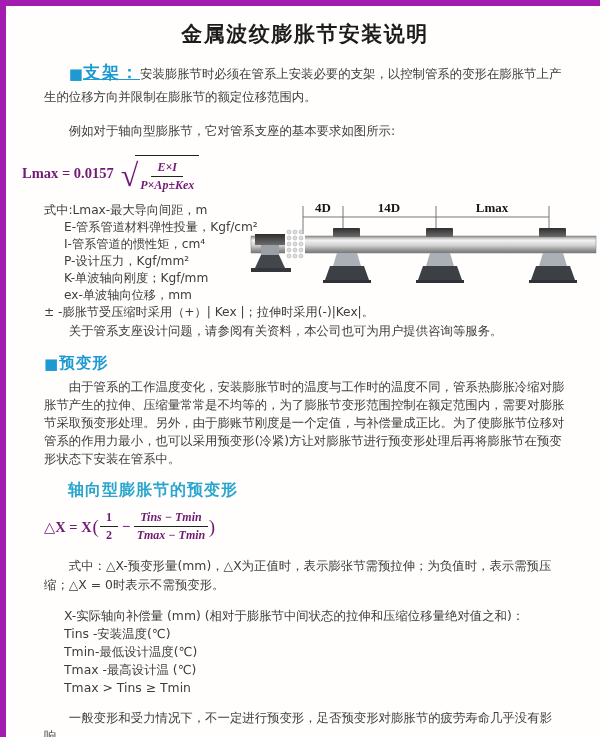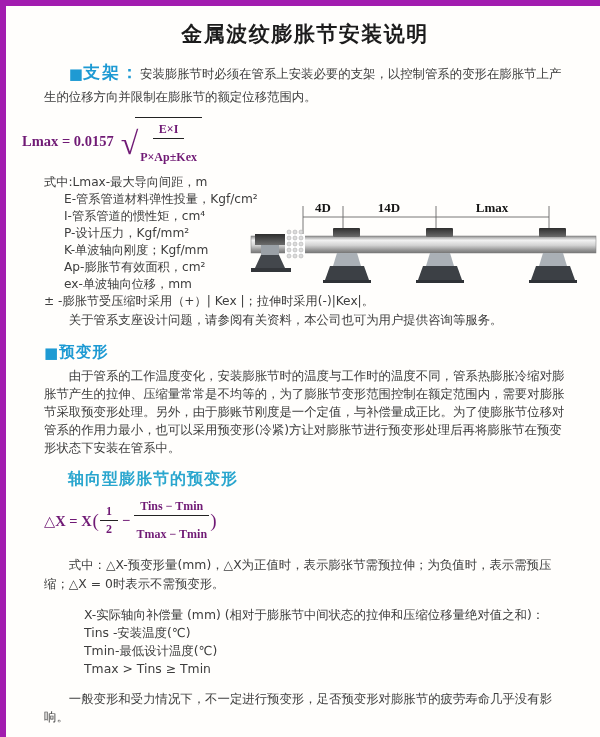--- a/index.html
+++ b/index.html
@@ -16,34 +16,34 @@
   }
   .title{
     text-align:center;padding-top:14px;
     font-size:21px;font-weight:bold;color:#1c1c1c;letter-spacing:1.5px;
   }
   .content{padding:0 34px 0 38px;font-size:12.4px;color:#3d3d3d;}
 
   
   .sec1-para{margin:13px 0 0;line-height:22.5px;text-indent:2em;}
   .sec-marker{color:#1e9ad3;font-size:15px;vertical-align:-1px;}
-  .sec-head-inline{color:#1e9ad3;font-size:17px;font-weight:bold;letter-spacing:2px;}
+  .sec-head-inline{color:#1e9ad3;font-size:17px;font-weight:bold;letter-spacing:2px;text-decoration:underline;}
   .example{line-height:22px;text-indent:2em;}
 
   
   .formula{
     display:flex;align-items:center;justify-content:flex-start;
     font-family:"Liberation Serif","DejaVu Serif",serif;
     font-weight:bold;color:#701a75;font-size:14.5px;
   }
   .formula-lmax{margin:9px 0 4px;transform:translateX(-22px);}
   .frac{display:inline-flex;flex-direction:column;align-items:center;line-height:1.25;font-size:12px;}
   .frac .num{padding:0 6px 1px;border-bottom:1.2px solid #222;}
   .frac .den{padding-top:1px;}
-  .ital{gap:10px;}
+  .ital{font-style:italic;}
   .sqrt{display:inline-flex;align-items:center;margin-left:7px;}
   .sqrt .rad{font-size:32px;font-weight:400;line-height:0.9;margin-right:-3px;transform:translateY(2px);}
   .sqrt .body{border-top:1.6px solid #222;padding:2px 5px 0;}
   .paren{font-size:19px;font-weight:500;padding:0 1px;}
   .fsp{padding:0 4px;}
 
   
   .defs{margin-top:9px;line-height:17px;font-size:12.2px;position:relative;z-index:2;}
   .def-line{white-space:nowrap;}
   .def-line.indent{margin-left:20px;}
@@ -52,54 +52,54 @@
   
   .diagram{position:absolute;left:243px;top:192px;width:352px;height:102px;z-index:1;}
   .dim-label{font-family:"Liberation Serif","DejaVu Serif",serif;font-weight:bold;font-size:13px;fill:#161616;}
 
   
   .sec-head-block{color:#1e9ad3;font-size:15.5px;font-weight:bold;margin-top:14px;letter-spacing:1px;}
   .predeform-para{line-height:18px;text-indent:2em;margin-top:4px;}
   .sub-head{color:#2aa6ce;font-size:16px;font-weight:bold;margin:6px 0 0 24px;letter-spacing:1px;}
   .formula-dx{margin:9px 0 5px;}
   .explain{line-height:18.5px;text-indent:2em;margin-top:14px;}
-  .var-line{line-height:18px;margin-left:40px;white-space:nowrap;}
+  .var-line{line-height:18px;margin-left:20px;white-space:nowrap;}
   .closing{line-height:18px;text-indent:2em;}
 </style>
 </head>
 <body>
 
 <div class="page">
 
   <div class="title">金属波纹膨胀节安装说明</div>
 
   <div class="content">
 
     <p class="sec1-para"><span class="sec-marker">■</span><span class="sec-head-inline">支架：</span><span>安装膨胀节时必须在管系上安装必要的支架，以控制管系的变形在膨胀节上产生的位移方向并限制在膨胀节的额定位移范围内。</span></p>
+    <p class="example">例如对于轴向型膨胀节，它对管系支座的基本要求如图所示:</p>
 
     <div class="formula formula-lmax">
       <span>Lmax = 0.0157</span>
       <span class="sqrt">
         <span class="rad">√</span>
         <span class="body">
           <span class="frac ital">
             <span class="num">E×I</span>
             <span class="den">P×Ap±Kex</span>
           </span>
         </span>
       </span>
     </div>
 
     <div class="defs">
       <div class="def-line">式中:Lmax-最大导向间距，m</div>
       <div class="def-line indent">E-管系管道材料弹性投量，Kgf/cm²</div>
       <div class="def-line indent">I-管系管道的惯性矩，cm⁴</div>
       <div class="def-line indent">P-设计压力，Kgf/mm²</div>
       <div class="def-line indent">K-单波轴向刚度；Kgf/mm</div>
-      <div class="def-line indent">Ap-膨胀节有效面积，cm²</div>
       <div class="def-line indent">ex-单波轴向位移，mm</div>
       <div class="def-line">± -膨胀节受压缩时采用（+）| Kex |；拉伸时采用(-)|Kex|。</div>
     </div>
     <p class="note-line">关于管系支座设计问题，请参阅有关资料，本公司也可为用户提供咨询等服务。</p>
 
     <div class="sec-head-block"><span class="sec-marker">■</span><span>预变形</span></div>
     <p class="predeform-para">由于管系的工作温度变化，安装膨胀节时的温度与工作时的温度不同，管系热膨胀冷缩对膨胀节产生的拉伸、压缩量常常是不均等的，为了膨胀节变形范围控制在额定范围内，需要对膨胀节采取预变形处理。另外，由于膨账节刚度是一个定值，与补偿量成正比。为了使膨胀节位移对管系的作用力最小，也可以采用预变形(冷紧)方让对膨胀节进行预变形处理后再将膨胀节在预变形状态下安装在管系中。</p>
 
     <div class="sub-head">轴向型膨胀节的预变形</div>
 
@@ -115,20 +115,21 @@
         <span class="num">Tins − Tmin</span>
         <span class="den">Tmax − Tmin</span>
       </span>
       <span class="paren">)</span>
     </div>
 
     <p class="explain">式中：△X-预变形量(mm)，△X为正值时，表示膨张节需预拉伸；为负值时，表示需预压缩；△X = 0时表示不需预变形。</p>
     <div class="var-line">X-实际轴向补偿量 (mm) (相对于膨胀节中间状态的拉伸和压缩位移量绝对值之和)：</div>
     <div class="var-line">Tins -安装温度(℃)</div>
     <div class="var-line">Tmin-最低设计温度(℃)</div>
+    <div class="var-line">Tmax -最高设计温 (℃)</div>
     <div class="var-line">Tmax &gt; Tins ≥ Tmin</div>
     <p class="closing">一般变形和受力情况下，不一定进行预变形，足否预变形对膨胀节的疲劳寿命几乎没有影响。</p>
 
   </div>
 
   <svg class="diagram" viewBox="0 0 352 102">
     <defs>
       <linearGradient id="pipeGrad" x1="0" y1="0" x2="0" y2="1">
         <stop offset="0" stop-color="#8f8f8f"></stop>
         <stop offset="0.25" stop-color="#f2f2f2"></stop>

